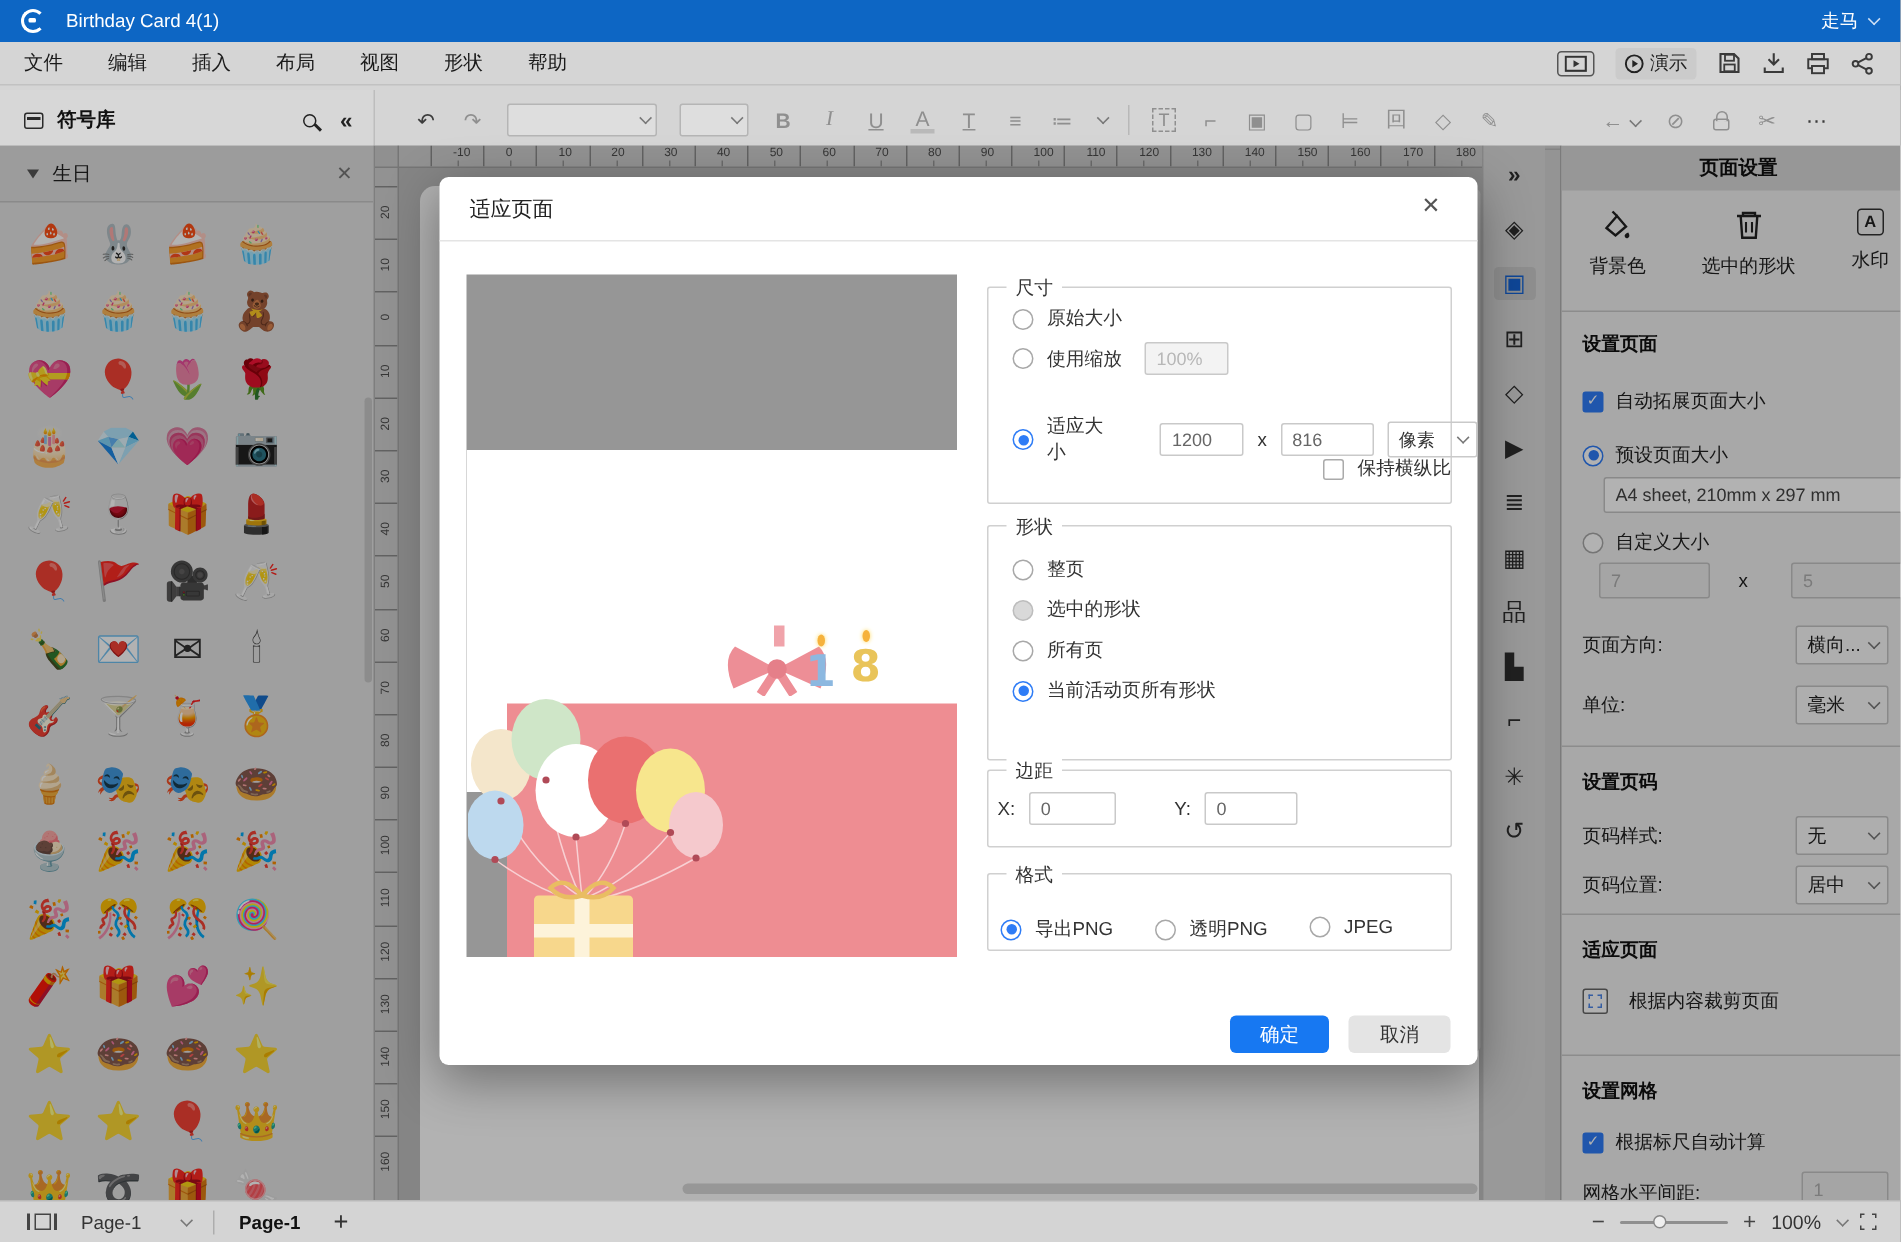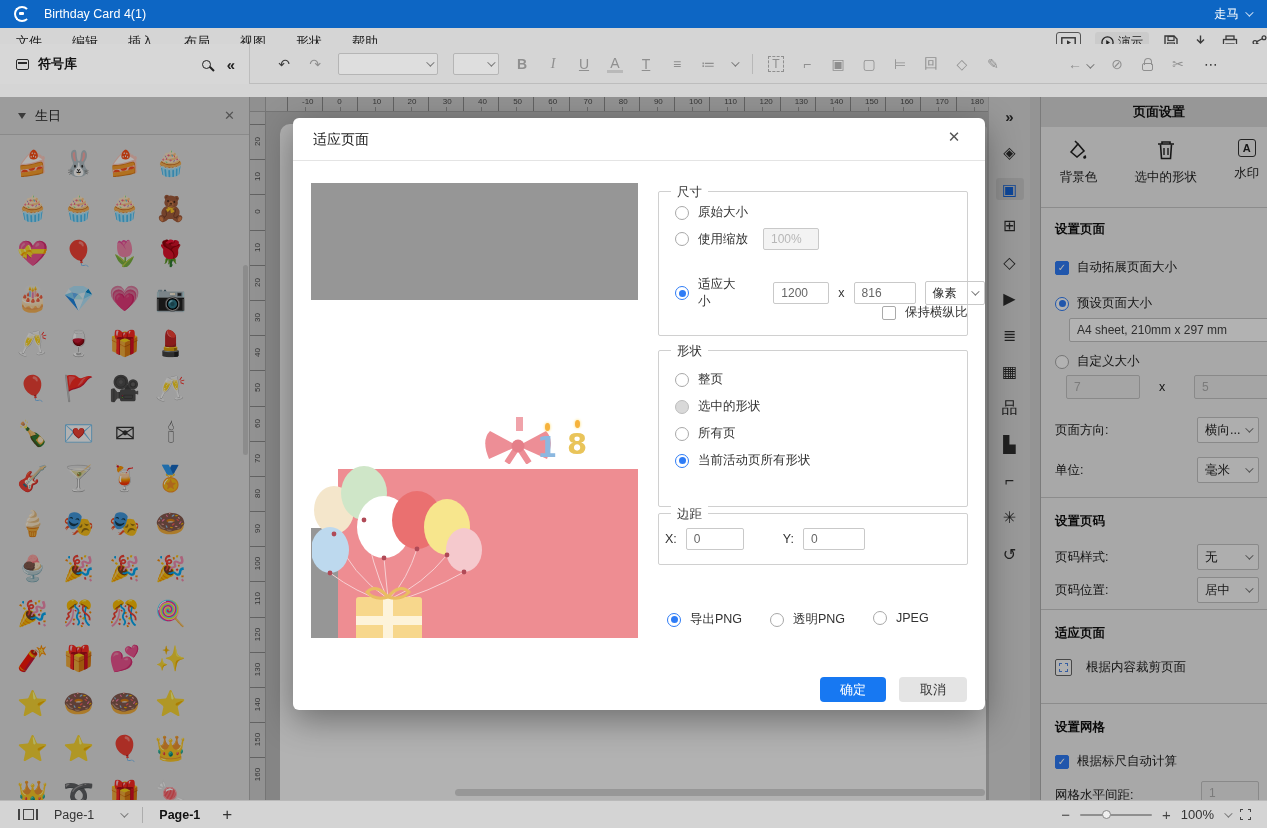--- a/index.html
+++ b/index.html
@@ -12,28 +12,28 @@
   .logo::after { content:''; position:absolute; left:3px; top:4px; width:5px; height:3px; background:#fff; border-radius:1px; }
   .app-title { margin-left:14px; font-size:12.5px; }
   .tb-right { margin-left:auto; margin-right:16px; display:flex; align-items:center; gap:6px; font-size:12.5px; }
   .chev { display:inline-block; width:6px; height:6px; border-right:1.5px solid #777; border-bottom:1.5px solid #777; transform:rotate(45deg) translateY(-2px); }
   .chev.white { border-color:#cfe0f5; }
 
   
   .menubar { position:absolute; left:0; top:28px; width:1267px; height:29px; background:#d5d5d5; border-bottom:1px solid #c2c2c2; display:flex; align-items:center; }
   .menu-items { display:flex; gap:30px; padding-left:16px; font-size:13px; color:#1a1a1a; }
   .menu-item { cursor:default; }
-  .menu-right { margin-left:auto; display:flex; gap:14px; padding-right:0; }
+  .menu-right { margin-left:auto; display:flex; align-items:center; gap:14px; padding-right:18px; }
   .qico { display:flex; align-items:center; justify-content:center; }
   .qico svg { display:block; }
   .present-chip { display:flex; align-items:center; gap:4px; background:#cbcbcb; border-radius:3px; padding:2px 6px; font-size:12.5px; color:#222; }
   .boxed { border:1px solid #555; border-radius:3px; padding:2px 4px; }
 
   
-  .toolbar-row { position:absolute; left:0; top:44px; width:1267px; height:40px; background:#d5d5d5; border-bottom:1px solid #bdbdbd;padding-left:39px; }
+  .toolbar-row { position:absolute; left:0; top:60px; width:1267px; height:40px; background:#d5d5d5; border-bottom:1px solid #bdbdbd;padding-left:39px; }
   .lib-header { position:absolute; left:0; top:0; width:250px; height:40px; background:#d7d7d7; border-right:1px solid #bdbdbd; display:flex; align-items:center; }
   .lib-i { width:13px; height:11px; border:1.5px solid #2a2a2a; border-radius:2px; position:relative; margin-left:16px; }
   .lib-i::before { content:''; position:absolute; left:1px; right:1px; top:2px; height:2.5px; background:#2a2a2a; }
   .lib-title { font-weight:bold; font-size:13px; margin-left:9px; color:#111; }
   .lib-tools { margin-left:auto; display:flex; align-items:center; gap:16px; padding-right:14px; }
   .mag { width:9px; height:9px; border:1.6px solid #222; border-radius:50%; position:relative; }
   .mag::after { content:''; position:absolute; width:6px; height:1.6px; background:#222; transform:rotate(45deg); right:-5px; bottom:-2px; }
   .collapse-glyph { font-size:15px; font-weight:bold; color:#222; }
   .fmt-toolbar { position:absolute; left:262px; top:0; width:1005px; height:40px; display:flex; align-items:center; gap:15px; padding-left:14px; color:#8f8f8f; font-size:14px; }
   .fmt-ico { min-width:16px; text-align:center; }
@@ -629,20 +629,23 @@
   <div class="fieldset" style="top:395px;height:52px;">
     <span class="legend">边距</span>
   </div>
   <div class="d-row" style="left:372px;top:410px;">
     <span>X:</span>
     <input class="d-input" style="width: 58px;" value="0">
     <span style="margin-left:30px">Y:</span>
     <input class="d-input" style="width: 62px;" value="0">
   </div>
 
+  <div class="fieldset" style="top:464px;height:52px;">
+    <span class="legend">格式</span>
+  </div>
   <div class="d-row" style="left:374px;top:493px;">
     <span class="radio on"></span>
     <span>导出PNG</span>
   </div>
   <div class="d-row" style="left:477px;top:493px;">
     <span class="radio"></span>
     <span>透明PNG</span>
   </div>
   <div class="d-row" style="left:580px;top:493px;">
     <span class="radio"></span>

